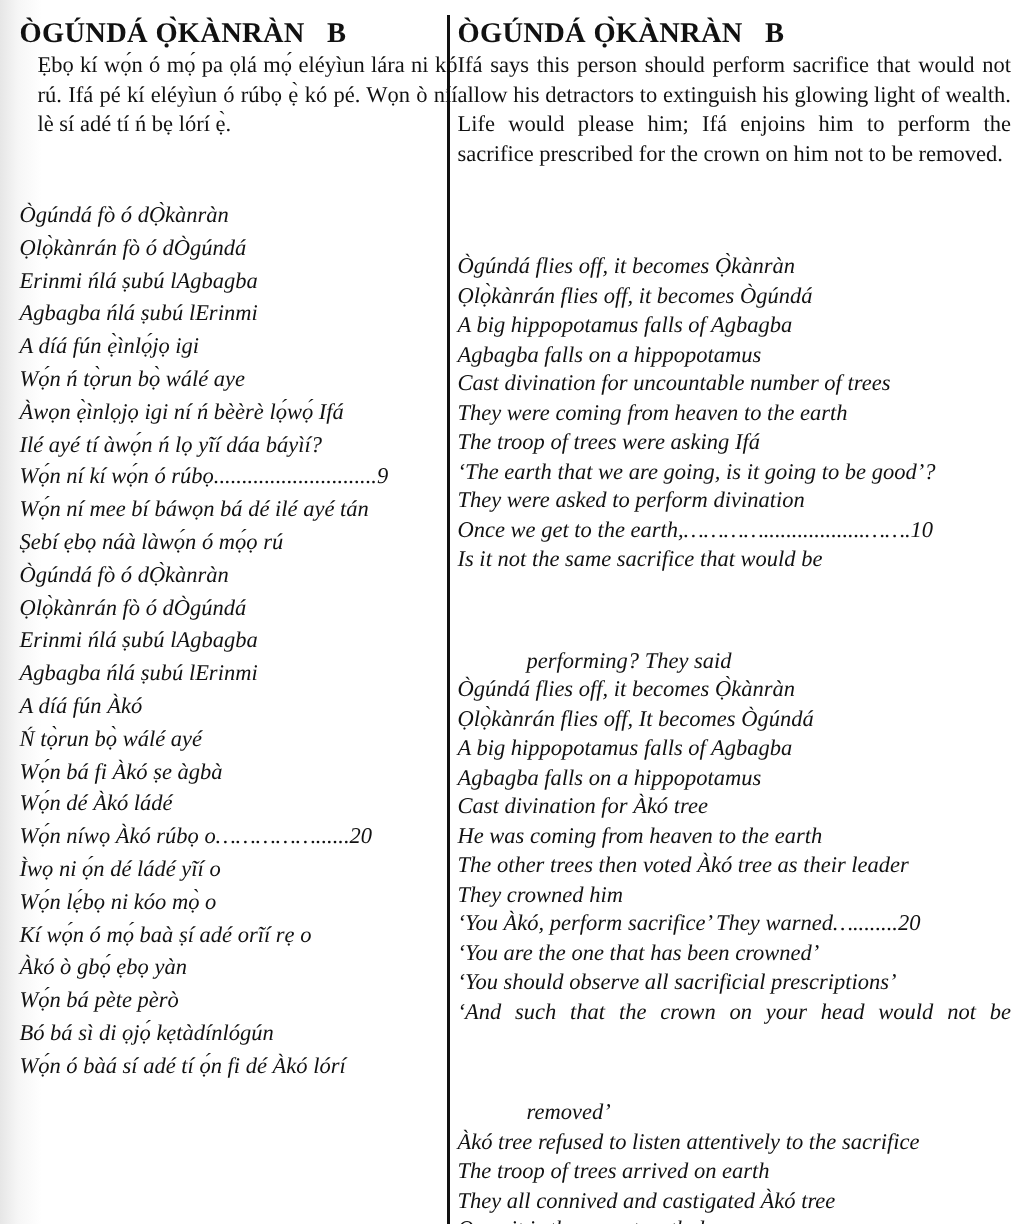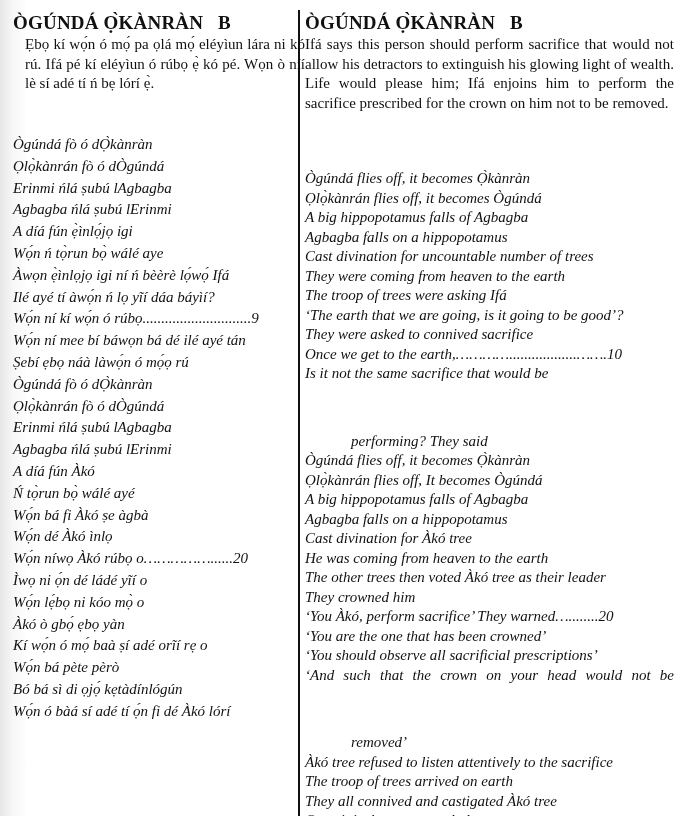--- a/index.html
+++ b/index.html
@@ -115,45 +115,45 @@
       <li>Wọ́n ní kí wọ́n ó rúbọ.............................9</li>
       <li>Wọ́n ní mee bí báwọn bá dé ilé ayé tán</li>
       <li>Ṣebí ẹbọ náà làwọ́n ó mọ́ọ  rú</li>
       <li>Ògúndá fò ó dỌ̀kànràn</li>
       <li>Ọlọ̀kànrán fò ó dÒgúndá</li>
       <li>Erinmi ńlá ṣubú lAgbagba</li>
       <li>Agbagba ńlá ṣubú lErinmi</li>
       <li>A díá fún Àkó</li>
       <li>Ń tọ̀run bọ̀ wálé ayé</li>
       <li>Wọ́n bá fi Àkó ṣe àgbà</li>
-      <li>Wọ́n dé Àkó ìnlọ</li>
+      <li>Wọ́n dé Àkó ládé</li>
       <li>Wọ́n níwọ Àkó rúbọ o……………......20</li>
       <li>Ìwọ ni ọ́n dé ládé yĩí o</li>
       <li>Wọ́n lẹ́bọ ni kóo mọ̀ o</li>
+      <li>Kí wọ́n ó mọ́ baà ṣí adé orĩí rẹ o</li>
       <li>Àkó ò gbọ́ ẹbọ yàn</li>
-      <li>Kí wọ́n ó mọ́ baà ṣí adé orĩí rẹ o</li>
       <li>Wọ́n bá pète pèrò</li>
       <li>Bó bá sì di ọjọ́ kẹtàdínlógún</li>
       <li>Wọ́n ó bàá sí adé tí ọ́n fi dé Àkó lórí</li>
     </ul>
 </div>
 
 <div class="col col-right">
   <div class="heading">ÒGÚNDÁ Ọ̀KÀNRÀN   B</div>
   <div class="intro intro-right"> Ifá says this person should perform sacrifice that would not allow his detractors to extinguish his glowing light of wealth. Life would please him; Ifá enjoins him to perform the sacrifice prescribed for the crown on him not to be removed.</div>
   <ul class="verses verses-right">
       <li><span>Ògúndá flies off, it becomes Ọ̀kànràn</span></li>
       <li><span>Ọlọ̀kànrán flies off, it becomes Ògúndá</span></li>
       <li><span>A big hippopotamus falls of Agbagba</span></li>
       <li><span>Agbagba falls on a hippopotamus</span></li>
       <li><span>Cast divination for uncountable number of trees</span></li>
       <li><span>They were coming from heaven to the earth</span></li>
       <li><span>The troop of trees were asking Ifá</span></li>
       <li><span>‘The earth that we are going, is it going to be good’?</span></li>
-      <li><span>They were asked to connived sacrifice</span></li>
+      <li><span>They were asked to perform divination</span></li>
       <li><span>Once we get to the earth,…………..................…….10</span></li>
       <li><span>Is it not the same sacrifice that would be</span><span class="cont">performing? They said</span></li>
       <li><span>Ògúndá flies off, it becomes Ọ̀kànràn</span></li>
       <li><span>Ọlọ̀kànrán flies off, It becomes Ògúndá</span></li>
       <li><span>A big hippopotamus falls of Agbagba</span></li>
       <li><span>Agbagba falls on a hippopotamus</span></li>
       <li><span>Cast divination for Àkó tree</span></li>
       <li><span>He was coming from heaven to the earth</span></li>
       <li><span>The other trees then voted Àkó tree as their leader</span></li>
       <li><span>They crowned him</span></li>

